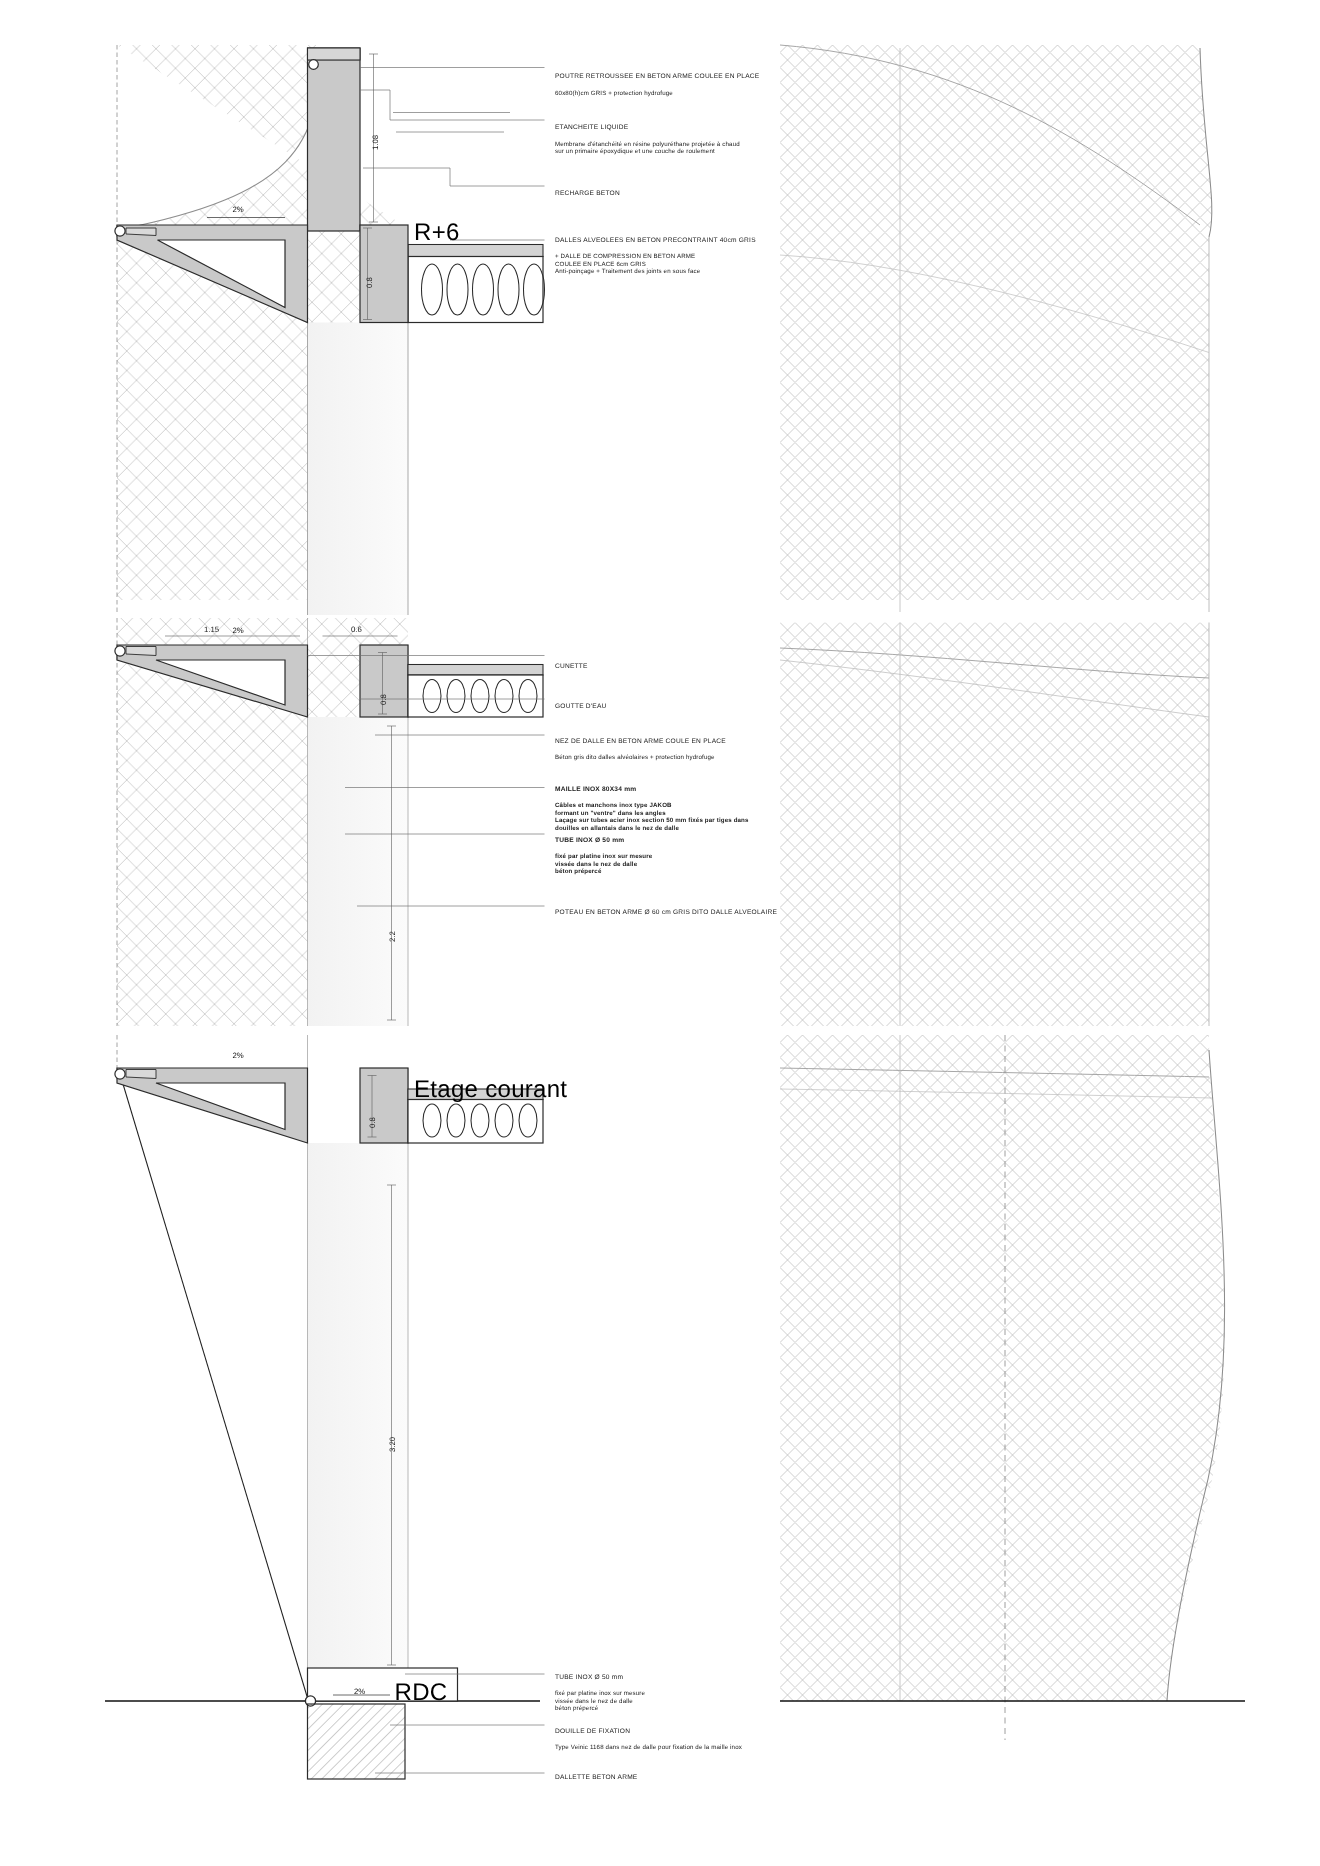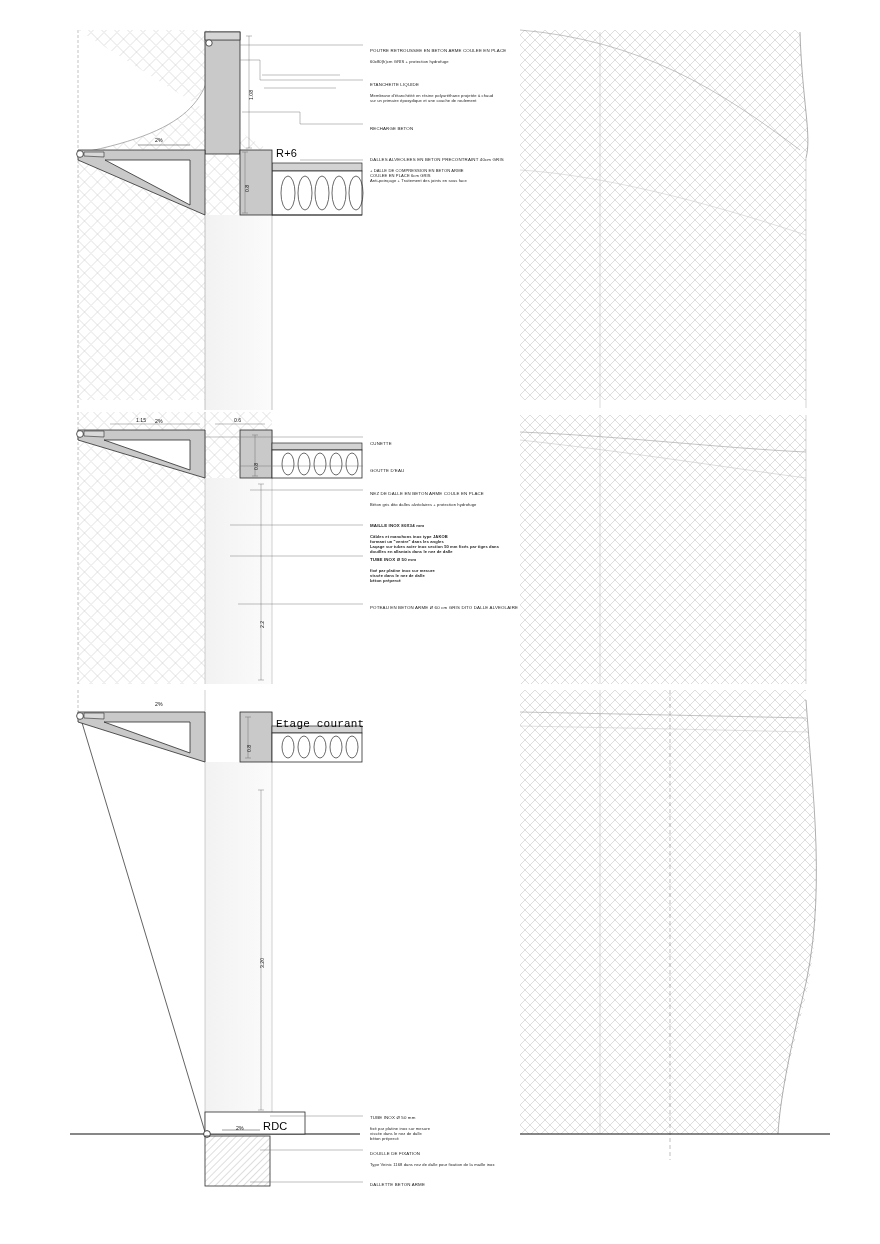--- a/index.html
+++ b/index.html
@@ -4,21 +4,21 @@
 <style>
   html,body{margin:0;padding:0;background:#ffffff;}
   body{width:880px;height:1244px;position:relative;font-family:"Liberation Sans",sans-serif;color:#111;overflow:hidden;}
   .sheet{position:absolute;left:0;top:0;width:880px;height:1244px;}
   svg.layer{position:absolute;left:0;top:0;width:880px;height:1244px;}
   .note{position:absolute;font-size:4.1px;line-height:5.2px;letter-spacing:.1px;color:#1b1b1b;white-space:pre-line;}
   .note .hd{font-size:4.4px;letter-spacing:.15px;}
   .note.b{font-weight:bold;}
   .dimtxt{position:absolute;font-size:5.2px;color:#1b1b1b;}
   .dimtxt.vert{transform:rotate(-90deg);transform-origin:left top;}
-  .lvl{position:absolute;font-size:11px;color:#000;letter-spacing:.2px;}
+  .lvl{position:absolute;font-size:16px;color:#000;letter-spacing:.2px;}
   .pct{position:absolute;font-size:5.2px;color:#111;}
 </style>
 </head>
 <body>
 
 <div class="sheet">
 
   <svg class="layer" viewBox="0 0 880 1244">
     <defs>
       <pattern id="mesh" width="13" height="13" patternUnits="userSpaceOnUse" patternTransform="rotate(0)">
@@ -230,21 +230,21 @@
       <path d="M806 700 C812 790 828 900 802 1000 C789 1055 780 1100 778 1134" fill="none" stroke="#8d8d8d" stroke-width="0.7"></path>
       <path d="M520 712 C620 714 720 716 806 718" fill="none" stroke="#9d9d9d" stroke-width="0.6"></path>
       <path d="M520 726 C630 728 720 730 808 732" fill="none" stroke="#c0c0c0" stroke-width="0.5"></path>
       <line x1="600" y1="690" x2="600" y2="1134" stroke="#b6b6b6" stroke-width="0.5"></line>
       <line x1="670" y1="690" x2="670" y2="1160" stroke="#7e7e7e" stroke-width="0.5" stroke-dasharray="4,3"></line>
       <line x1="520" y1="1134" x2="830" y2="1134" stroke="#111111" stroke-width="1.1"></line>
     </g>
   </svg>
 
   <div class="lvl" style="left:276px;top:147px;">R+6</div>
-  <div class="lvl" style="left:276px;top:718px;font-family:Liberation Mono, monospace;">Etage courant</div>
+  <div class="lvl" style="left:276px;top:718px;">Etage courant</div>
   <div class="lvl" style="left:263px;top:1120px;">RDC</div>
 
   <div class="pct" style="left:155px;top:137px;">2%</div>
   <div class="pct" style="left:155px;top:418px;">2%</div>
   <div class="pct" style="left:155px;top:701px;">2%</div>
   <div class="pct" style="left:236px;top:1125px;">2%</div>
 
   <div class="dimtxt vert" style="left:248px;top:100px;">1.08</div>
   <div class="dimtxt vert" style="left:244px;top:192px;">0.8</div>
   <div class="dimtxt" style="left:136px;top:417px;">1.15</div>

